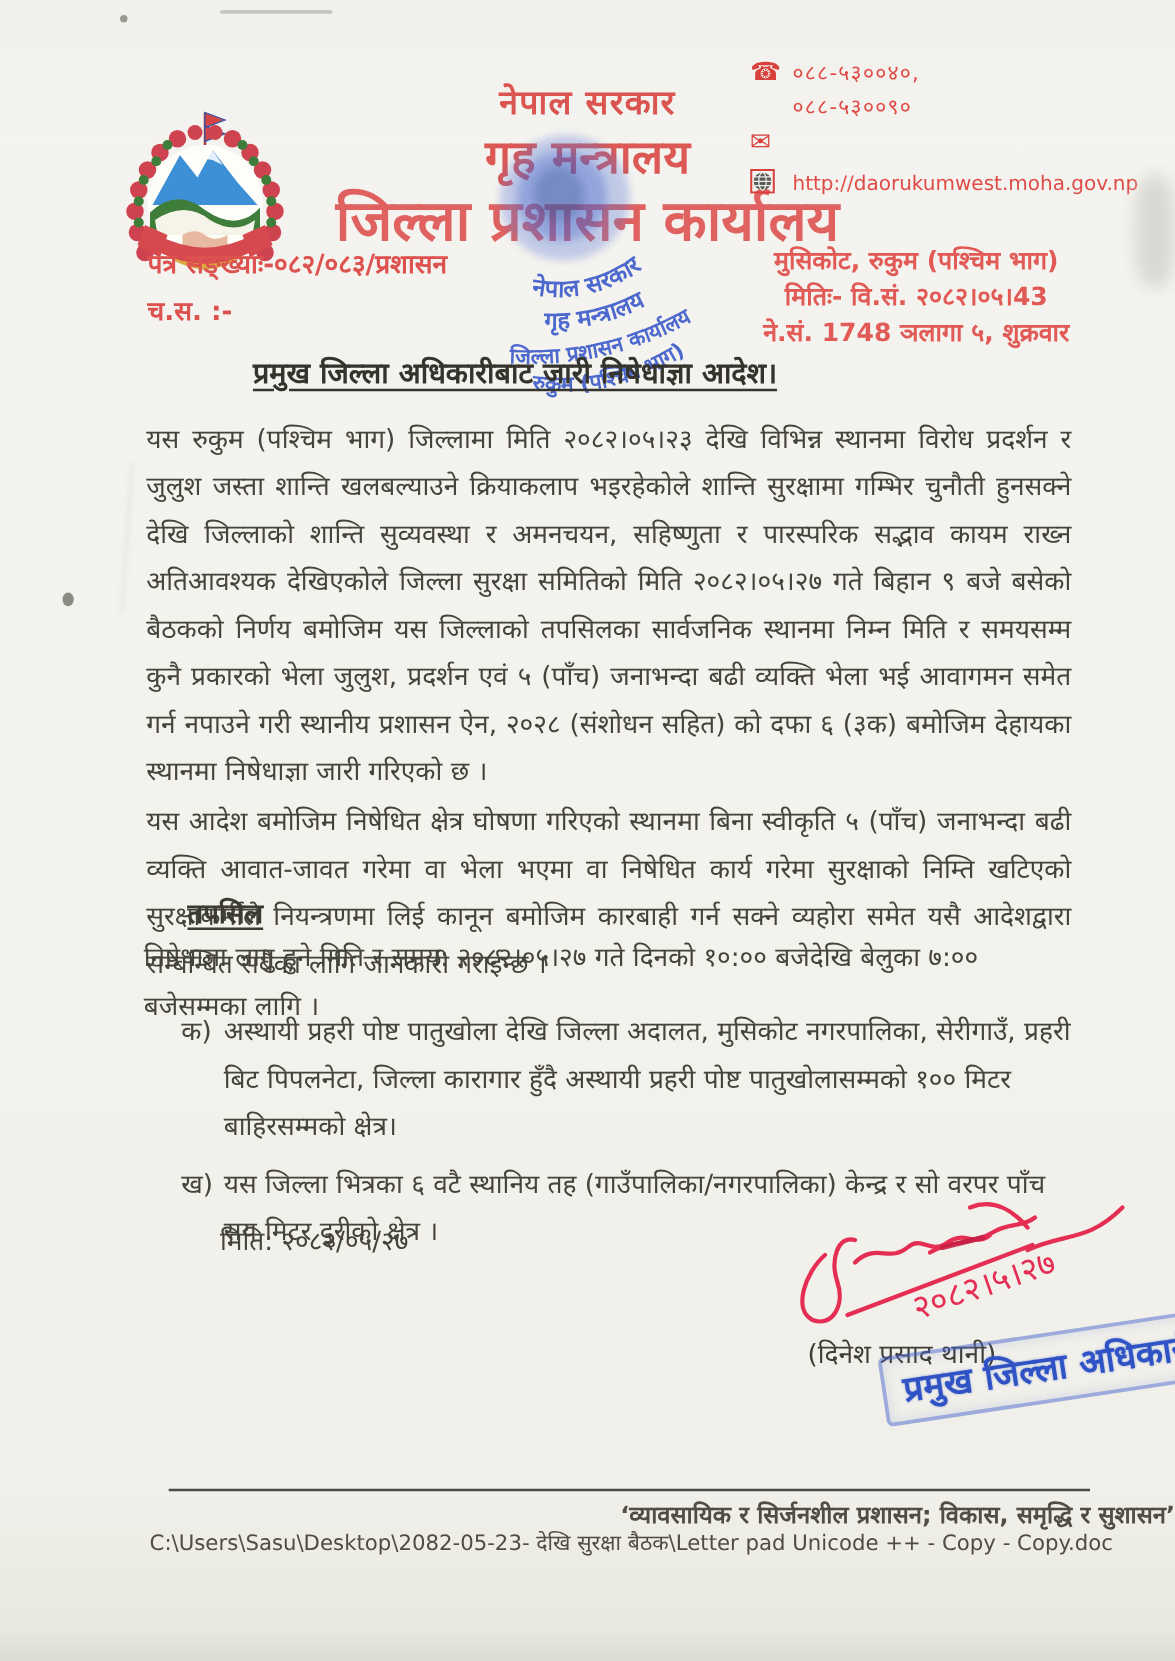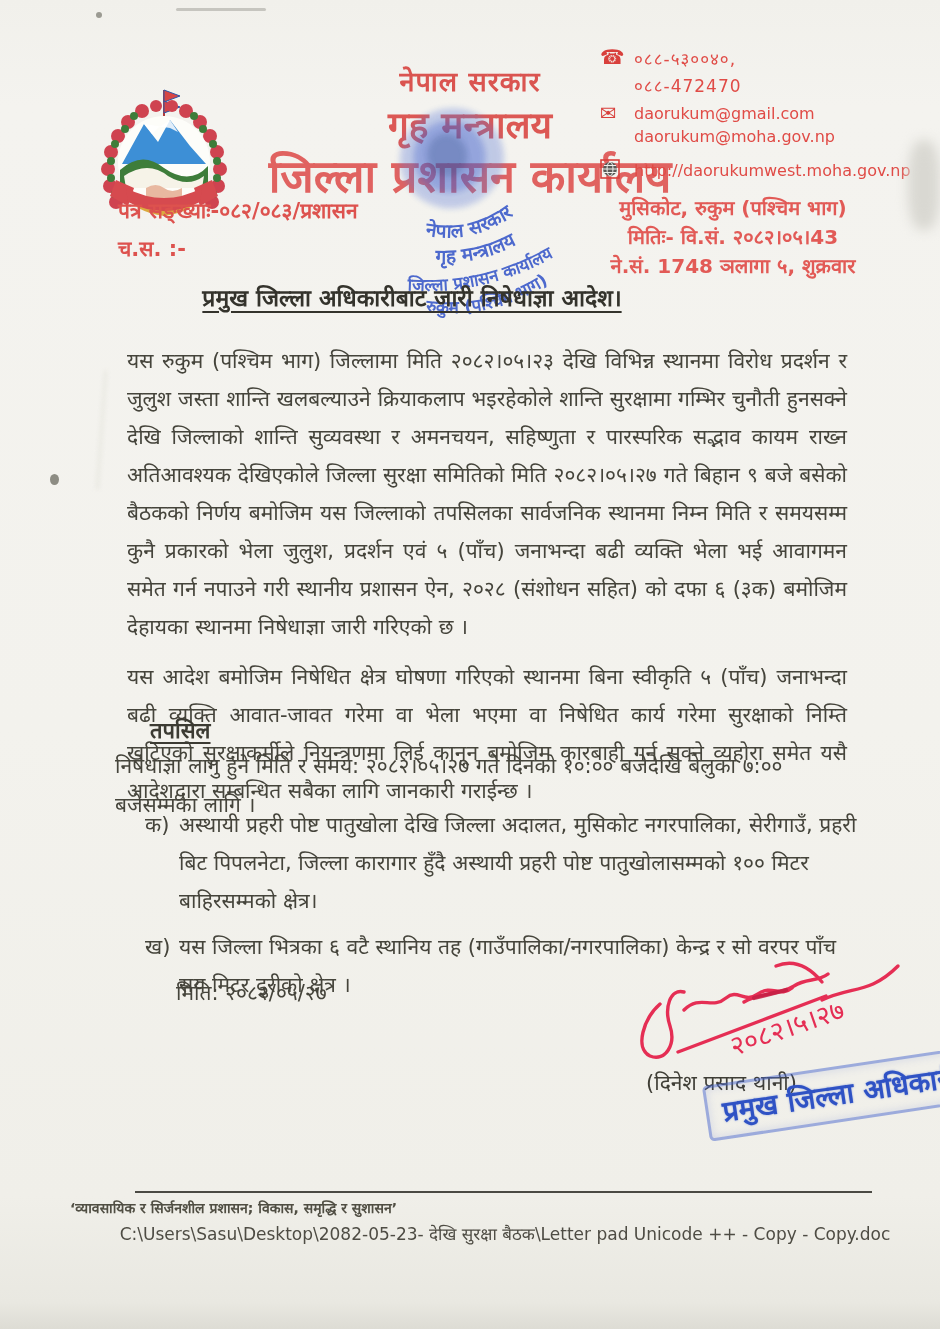--- a/index.html
+++ b/index.html
@@ -15,39 +15,39 @@
   .hdr-off{left:0;top:144px;width:940px;text-align:center;font-size:45px;font-weight:bold;color:#e06260;}
   .contact{left:600px;top:46px;width:330px;font-size:16px;color:#e04b46;line-height:23px;}
   .contact-row{display:flex;align-items:flex-start;margin-bottom:2px;}
   .cicon{width:34px;flex:0 0 34px;font-size:20px;color:#d8403c;line-height:22px;}
   .phone-lines{font-size:17px;letter-spacing:1px;line-height:27px;}
   .ref{left:118px;top:196px;font-size:21px;color:#dd524e;font-weight:bold;}
   .chs{left:118px;top:234px;font-size:21px;color:#dd524e;font-weight:bold;}
   .addr{left:588px;top:194px;width:290px;text-align:center;color:#e25a56;font-size:20px;line-height:29px;font-weight:bold;}
   .doc-title{left:0;top:281px;width:824px;text-align:center;font-size:23px;font-weight:bold;color:#34332c;text-decoration:underline;text-underline-offset:5px;}
   .bodytext{left:115px;top:330px;width:744px;font-size:21px;line-height:38px;color:#45443b;text-align:justify;}
-  .bodytext p{margin:12px;}
+  .bodytext p{margin:2px;}
   .schead{left:115px;top:714px;font-size:22px;color:#3c3b33;font-weight:bold;text-decoration:underline;text-underline-offset:4px;margin-left:35px;}
   .scintro{left:115px;top:747px;width:730px;font-size:21px;line-height:39px;color:#45443b;}
   .sclist{left:115px;top:806px;width:748px;font-size:21px;line-height:38px;color:#45443b;}
   .scitem{position:relative;padding-left:64px;margin-bottom:8px;}
   .scmark{position:absolute;left:30px;top:0;}
   .dateline{left:148px;top:978px;font-size:21px;color:#45443b;margin-left:28px;}
   .signame{left:646px;top:1068px;font-size:21px;color:#3f3e36;}
   .desig-stamp{
     left:706px;top:1086px;padding:5px 14px 7px 14px;
     font-size:28px;font-weight:bold;color:#2f52c4;
     border:3px solid rgba(72,102,205,.5);border-radius:5px;
     transform:rotate(-8.5deg);transform-origin:left center;
     text-shadow:0 0 2px rgba(60,95,205,.55);
     box-shadow:inset 0 0 10px rgba(72,102,205,.18);
     white-space:nowrap;
   }
   .footer-rule{left:135px;top:1191px;width:737px;height:2px;background:#4b4a44;}
-  .motto{left:70px;top:1198px;width:870px;text-align:left;font-size:14px;color:#504e43;font-weight:bold;}
+  .motto{left:70px;top:1198px;width:870px;text-align:right;font-size:19px;color:#504e43;font-weight:bold;}
   .filepath{left:70px;top:1222px;width:870px;text-align:center;font-size:17px;color:#4e4c44;}
   .round-stamp{left:348px;top:94px;width:240px;height:232px;transform:rotate(-13deg);opacity:.92;}
   .sig-wrap{left:626px;top:952px;width:290px;height:130px;}
   .artifact{position:absolute;border-radius:50%;}
 </style>
 </head>
 <body>
 
 <div id="page">
 
@@ -114,29 +114,25 @@
 
   <div class="abs hdr-gov">नेपाल सरकार</div>
   <div class="abs hdr-min">गृह मन्त्रालय</div>
   <div class="abs hdr-off">जिल्ला प्रशासन कार्यालय</div>
 
   <div class="abs contact">
     <div class="contact-row">
       <span class="cicon">☎</span>
       <span class="phone-lines">
         <span>०८८-५३००४०,</span><br>
-        <span>०८८-472470</span>
+        <span>०८८-५३००९०</span>
       </span>
     </div>
     <div class="contact-row" style="margin-top:2px;">
       <span class="cicon">✉</span>
-      <span>
-        <span>daorukum@gmail.com</span><br>
-        <span>daorukum@moha.gov.np</span>
-      </span>
     </div>
     <div class="contact-row" style="margin-top:11px;">
       <span class="cicon">
         <svg width="20" height="20" viewBox="0 0 20 20">
           <rect x="1" y="1" width="18" height="18" fill="none" stroke="#d8403c" stroke-width="1.6"></rect>
           <circle cx="10" cy="10" r="7" fill="#5a5a57"></circle>
           <ellipse cx="10" cy="10" rx="3" ry="7" fill="none" stroke="#efefec" stroke-width="1"></ellipse>
           <line x1="3" y1="10" x2="17" y2="10" stroke="#efefec" stroke-width="1"></line>
           <line x1="4" y1="6.5" x2="16" y2="6.5" stroke="#efefec" stroke-width="1"></line>
           <line x1="4" y1="13.5" x2="16" y2="13.5" stroke="#efefec" stroke-width="1"></line>

